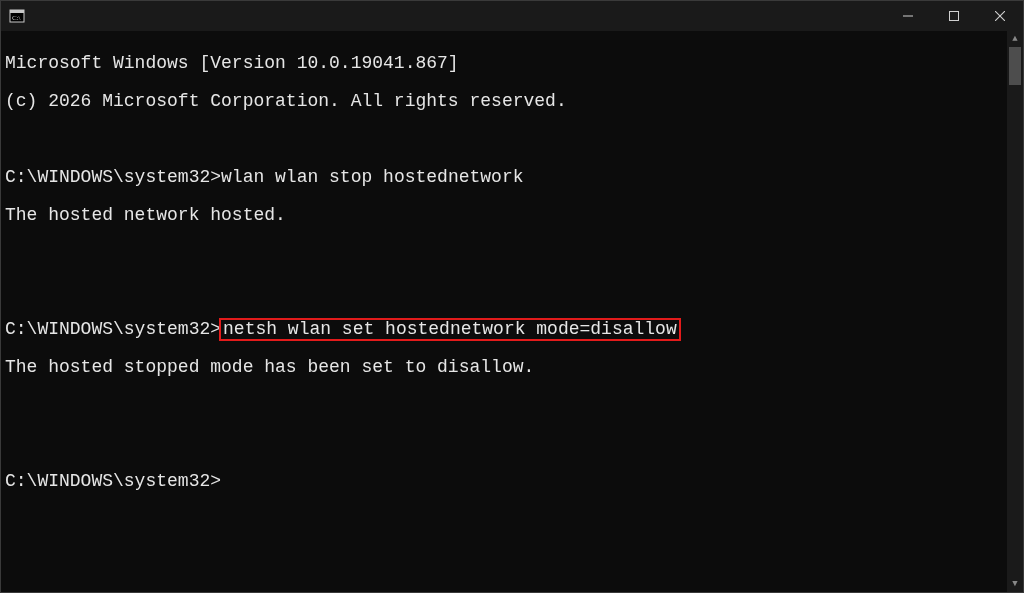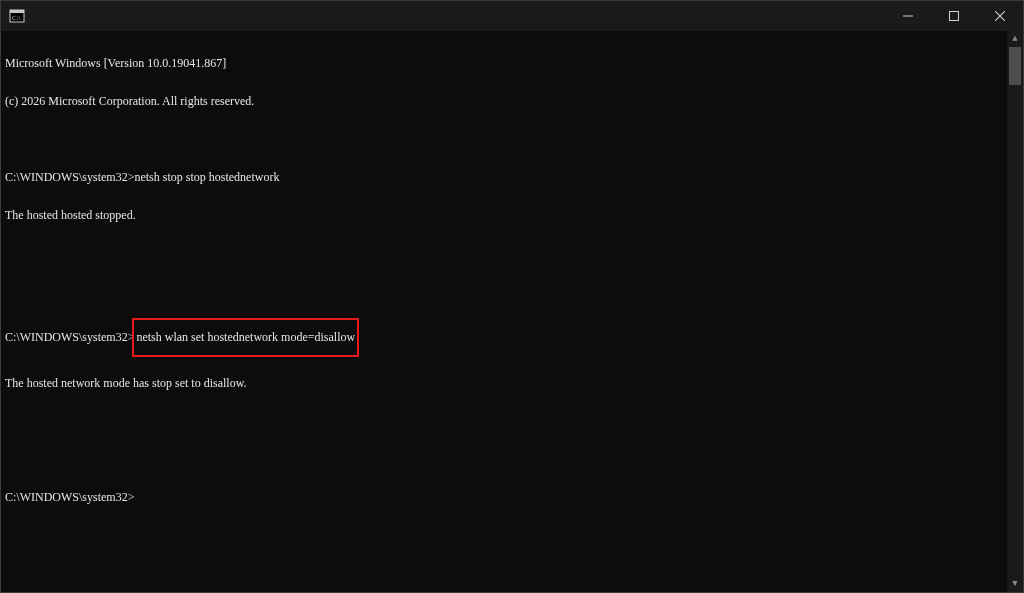--- a/index.html
+++ b/index.html
@@ -58,24 +58,24 @@
     overflow: hidden;
   }
   .terminal {
     position: absolute;
     left: 0;
     top: 0;
     right: 16px;
     bottom: 0;
     padding: 4px 0 0 4px;
     color: #e6e6e6;
-    font-size: 12px;
+    font-size: 18px;
     line-height: 19px;
     white-space: pre;
-    font-family: Liberation Serif, serif;
+    font-family: Liberation Mono, monospace;
   }
   .scrollbar {
     position: absolute;
     right: 0;
     top: 0;
     bottom: 0;
     width: 16px;
     background: #1a1a1a;
   }
   .scroll-thumb {
@@ -96,21 +96,21 @@
     justify-content: center;
     color: #888;
     font-size: 9px;
   }
   .scroll-arrow.up { top: 0; }
   .scroll-arrow.down { bottom: 0; }
   .line { display: block; }
   .highlight-box {
     border: 2px solid #e31b1b;
     display: inline-block;
-    padding: 8px 2px;
+    padding: 0 2px;
     margin: -2px -2px -2px -2px;
   }
   .blank { height: 19px; }
 </style>
 </head>
 <body>
 
 <div class="window">
 
   <div class="titlebar">
@@ -138,26 +138,26 @@
         <line x1="10" y1="0" x2="0" y2="10" stroke="#d0d0d0" stroke-width="1.1"></line>
       </svg>
     </div>
   </div>
 
   <div class="body">
     <div class="terminal">
 <span class="line">Microsoft Windows [Version 10.0.19041.867]</span>
 <span class="line">(c) 2026 Microsoft Corporation. All rights reserved.</span>
 <div class="blank"></div>
-<span class="line"><span>C:\WINDOWS\system32&gt;</span><span>netsh stop stop hostednetwork</span></span>
-<span class="line">The hosted hosted stopped.</span>
+<span class="line"><span>C:\WINDOWS\system32&gt;</span><span>wlan wlan stop hostednetwork</span></span>
+<span class="line">The hosted network hosted.</span>
 <div class="blank"></div>
 <div class="blank"></div>
 <span class="line"><span>C:\WINDOWS\system32&gt;</span><span class="highlight-box"><span>netsh wlan set hostednetwork mode=disallow</span></span></span>
-<span class="line">The hosted network mode has stop set to disallow.</span>
+<span class="line">The hosted stopped mode has been set to disallow.</span>
 <div class="blank"></div>
 <div class="blank"></div>
 <span class="line"><span>C:\WINDOWS\system32&gt;</span></span>
     </div>
 
     <div class="scrollbar">
       <div class="scroll-arrow up">▲</div>
       <div class="scroll-thumb"></div>
       <div class="scroll-arrow down">▼</div>
     </div>

